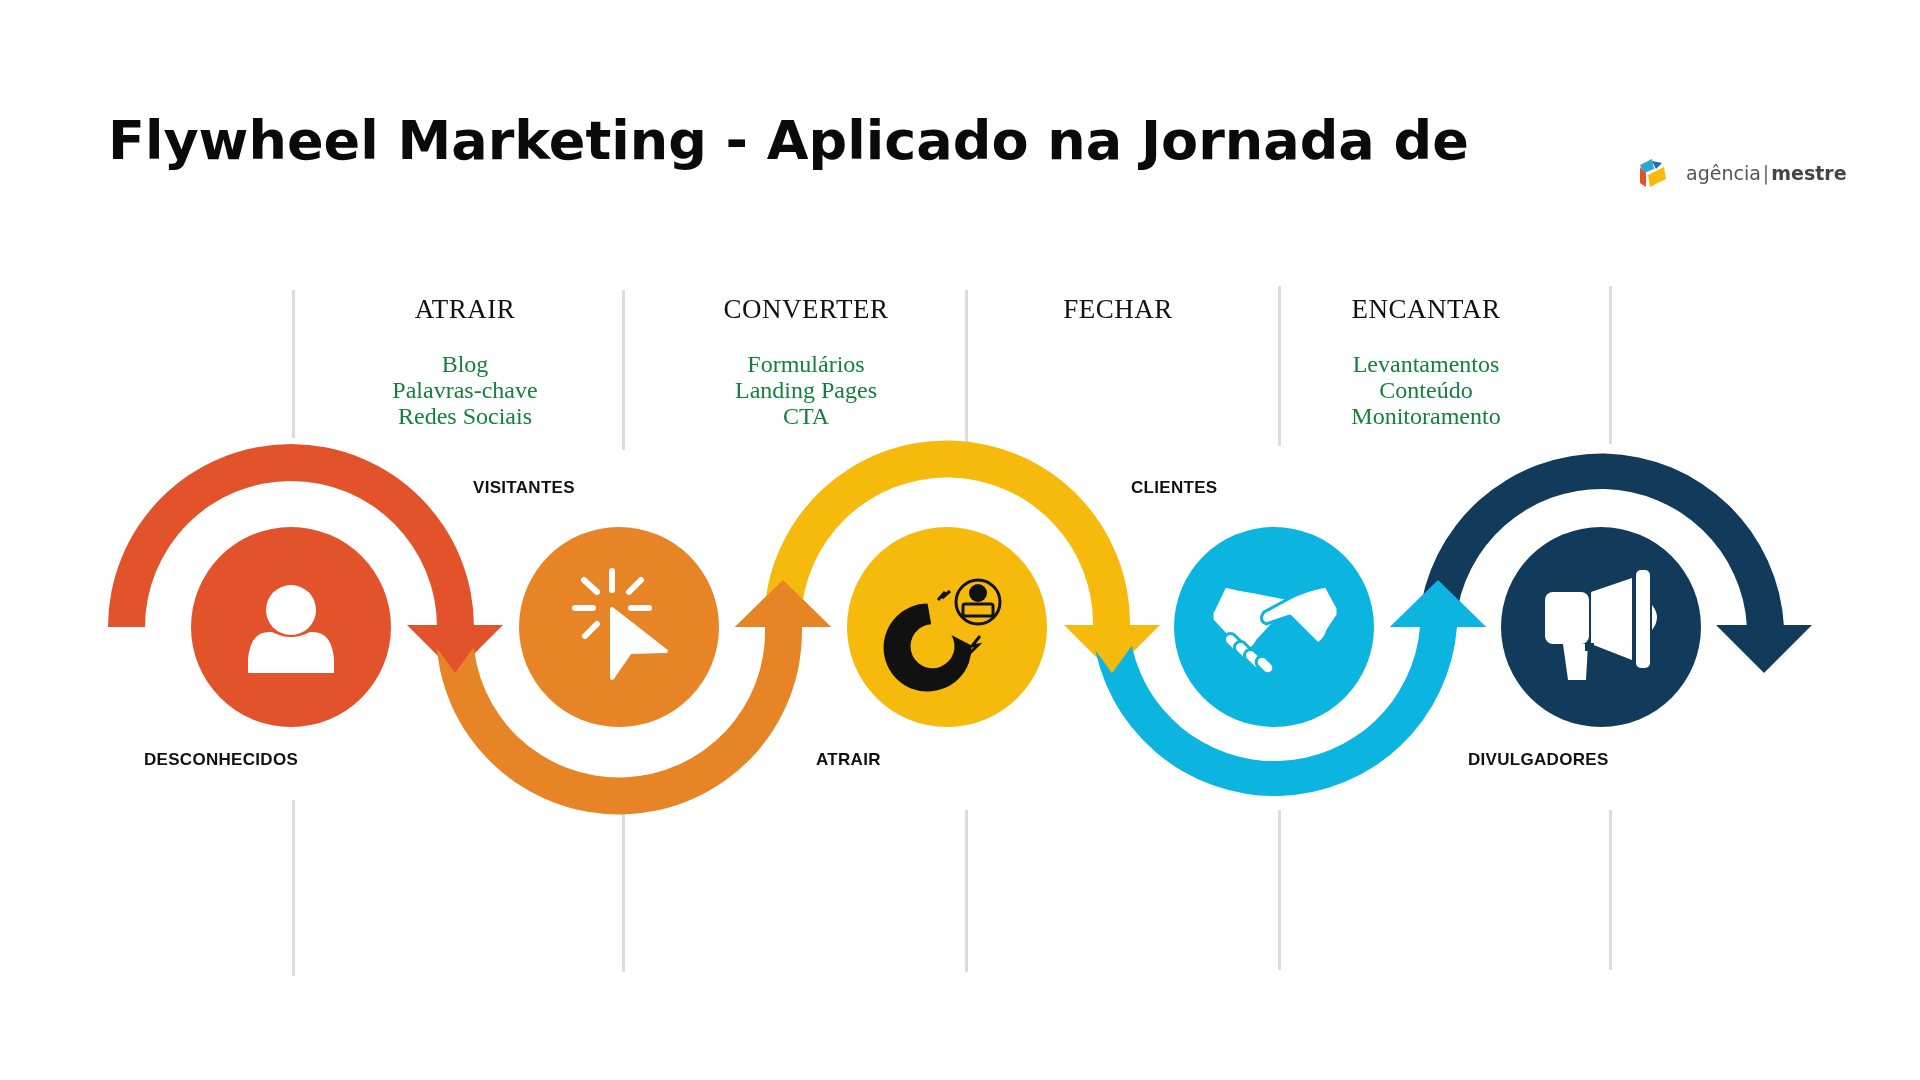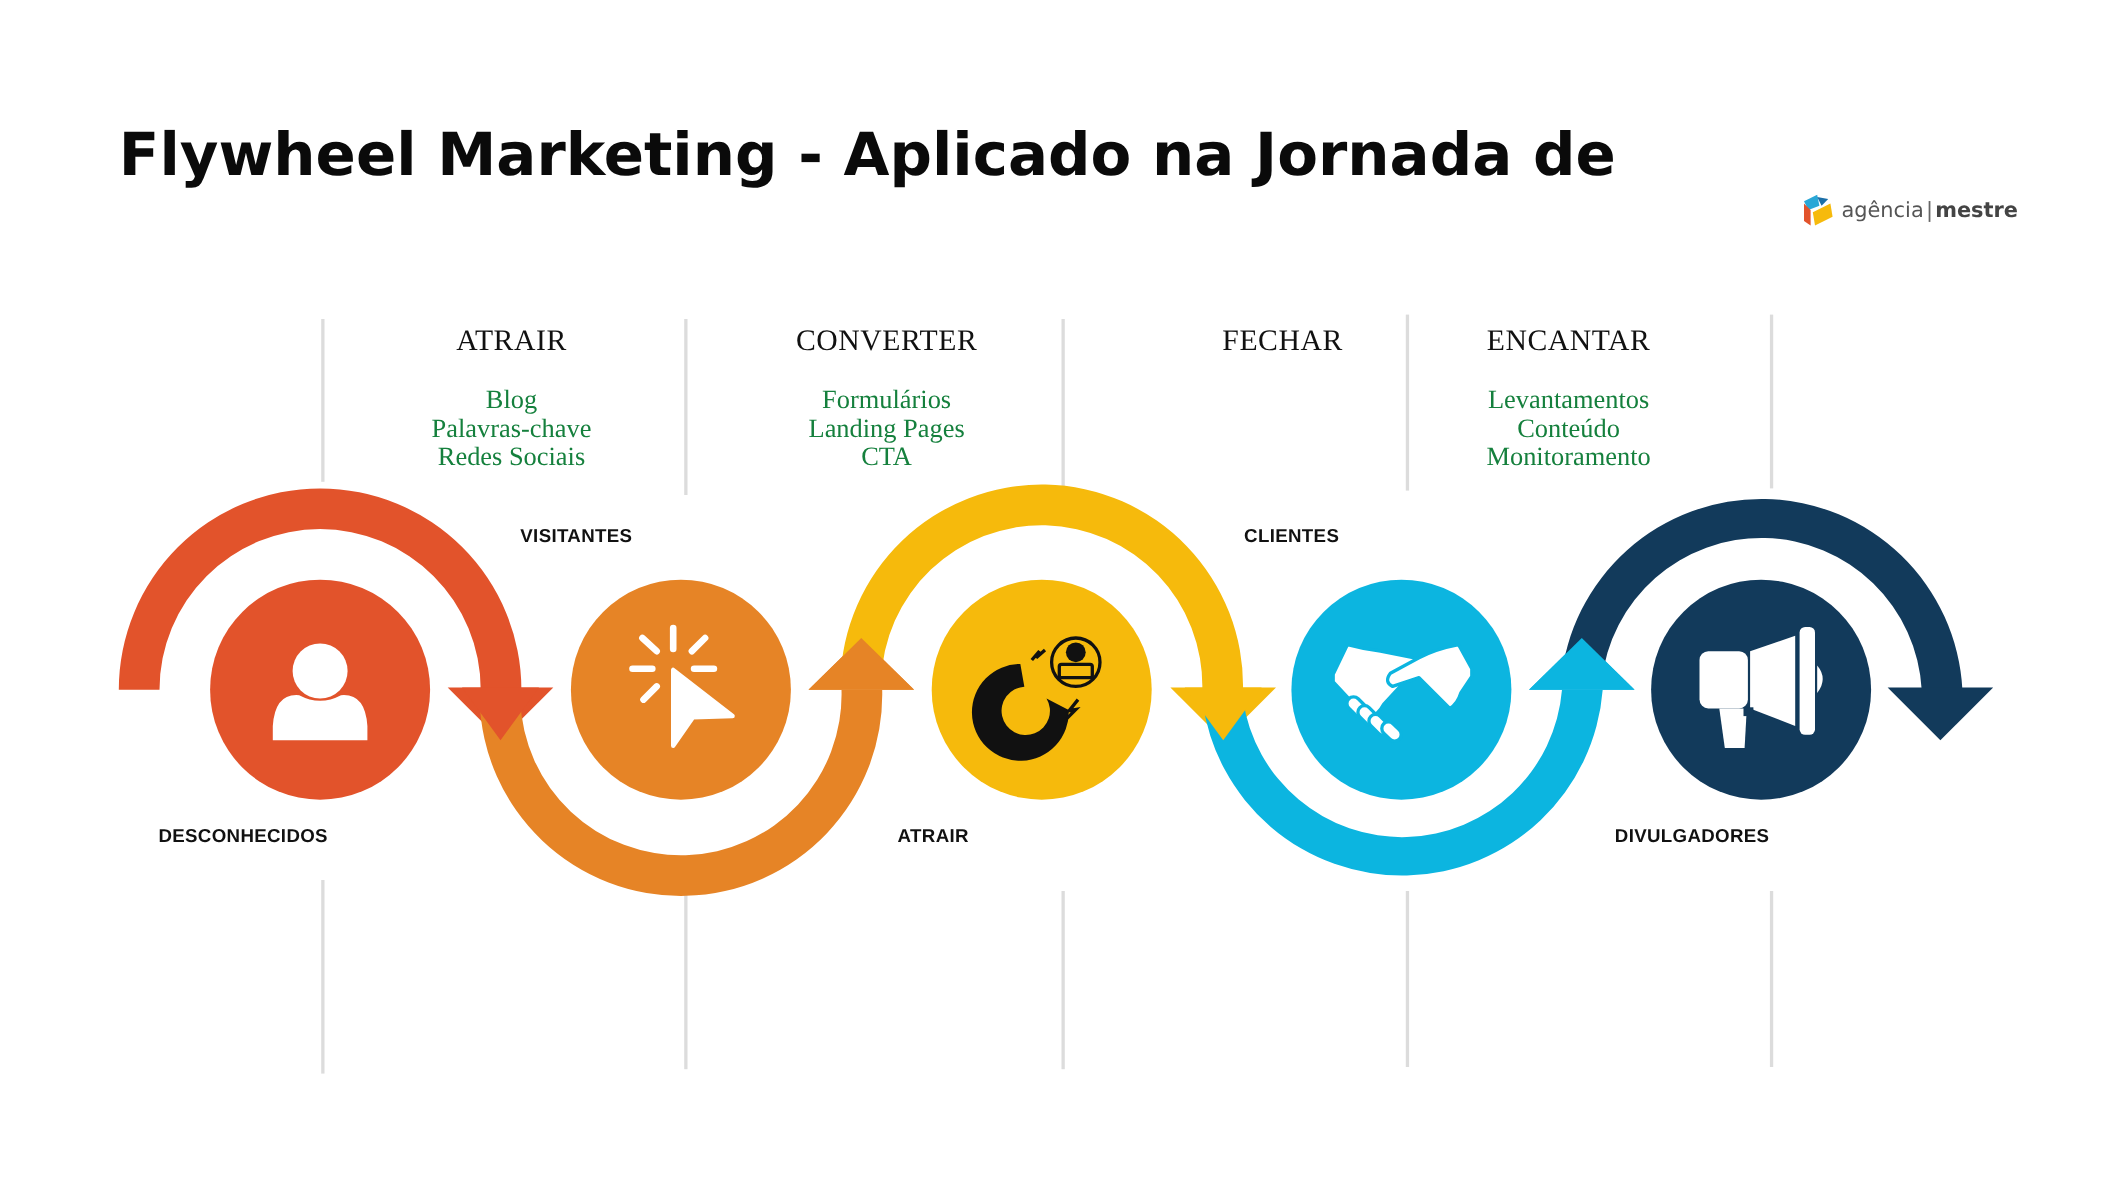--- a/index.html
+++ b/index.html
@@ -1,18 +1,18 @@
 <!DOCTYPE html>
 <html><head>
 <meta charset="utf-8">
 <style>
   html, body { margin:0; padding:0; background:#ffffff; }
   body { width:1920px; height:1080px; position:relative; overflow:hidden; font-family:"DejaVu Sans", sans-serif; color:#111; }
   .title { position:absolute; left:108px; top:108px; width:1500px; font-family:"DejaVu Sans", sans-serif; font-weight:bold; font-size:54px; line-height:66px; letter-spacing:0px; color:#0a0a0a; margin:0; }
-  .logo { position:absolute; left:1638px; top:175px; display:flex; align-items:center; gap:6px;text-align:right; }
+  .logo { position:absolute; left:1638px; top:157px; display:flex; align-items:center; gap:18px;text-align:right; }
   .logo-text { font-family:"DejaVu Sans", sans-serif; font-size:19px; color:#555; letter-spacing:0; }
   .logo-text .b { font-weight:bold; color:#444; }
   .logo-text .sep { color:#666; margin:0 2px; }
   .stage { position:absolute; width:300px; text-align:center; font-family:Liberation Serif, serif; }
   .stage-title { font-size:27px; color:#111; margin:0 0 26px 0; letter-spacing:0.5px; }
   .stage-items { font-size:24px; line-height:26px; color:#15803d; }
   .stage-item { display:block; }
   .node-label { position:absolute; width:300px; font-family:Liberation Sans, sans-serif; font-weight:bold; font-size:17px; color:#111; letter-spacing:0.3px; }
   .vline { position:absolute; width:3px; background:#dcdcdc; }
   svg.diagram { position:absolute; left:0; top:0; }
@@ -57,21 +57,21 @@
   </div>
 </div>
 <div class="stage" style="left:656px; top:294px;">
   <div class="stage-title">CONVERTER</div>
   <div class="stage-items">
     <span class="stage-item">Formulários</span>
     <span class="stage-item">Landing Pages</span>
     <span class="stage-item">CTA</span>
   </div>
 </div>
-<div class="stage" style="left:968px; top:294px;padding-left:48px;">
+<div class="stage" style="left:968px; top:294px;">
   <div class="stage-title">FECHAR</div>
 </div>
 <div class="stage" style="left:1276px; top:294px;">
   <div class="stage-title">ENCANTAR</div>
   <div class="stage-items">
     <span class="stage-item">Levantamentos</span>
     <span class="stage-item">Conteúdo</span>
     <span class="stage-item">Monitoramento</span>
   </div>
 </div>

